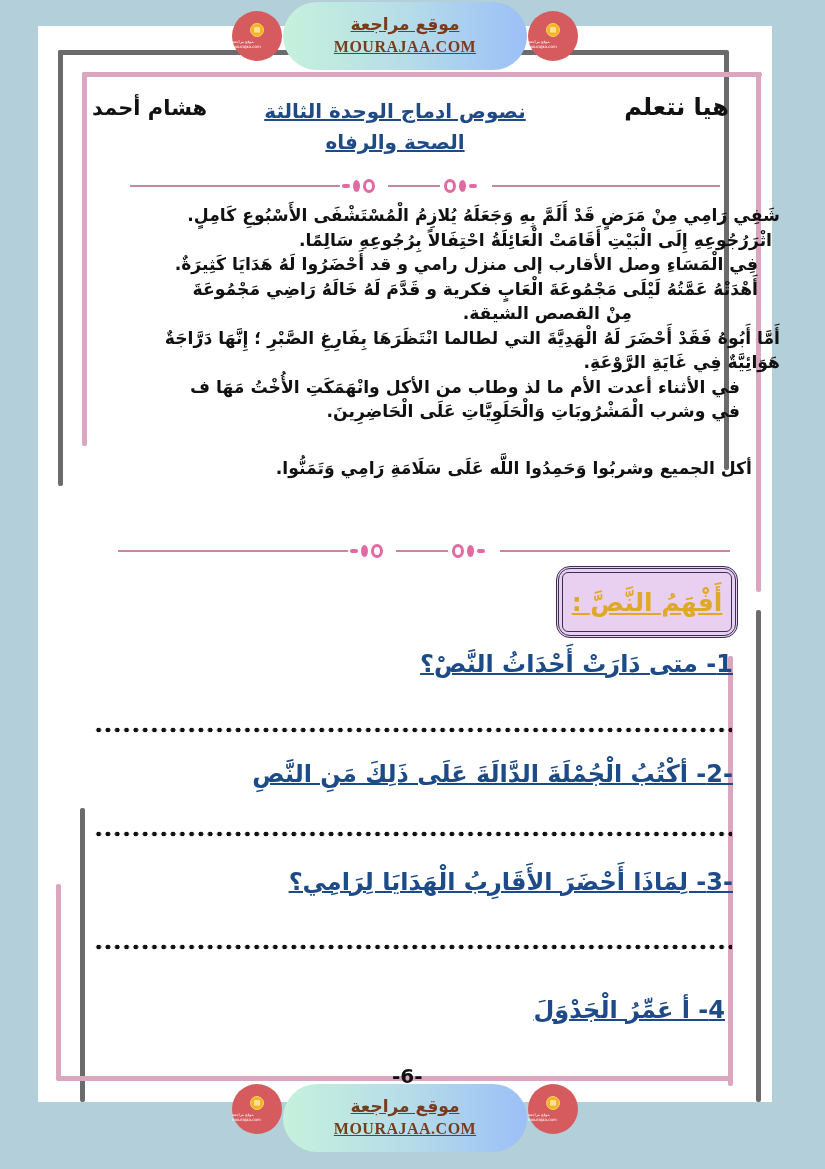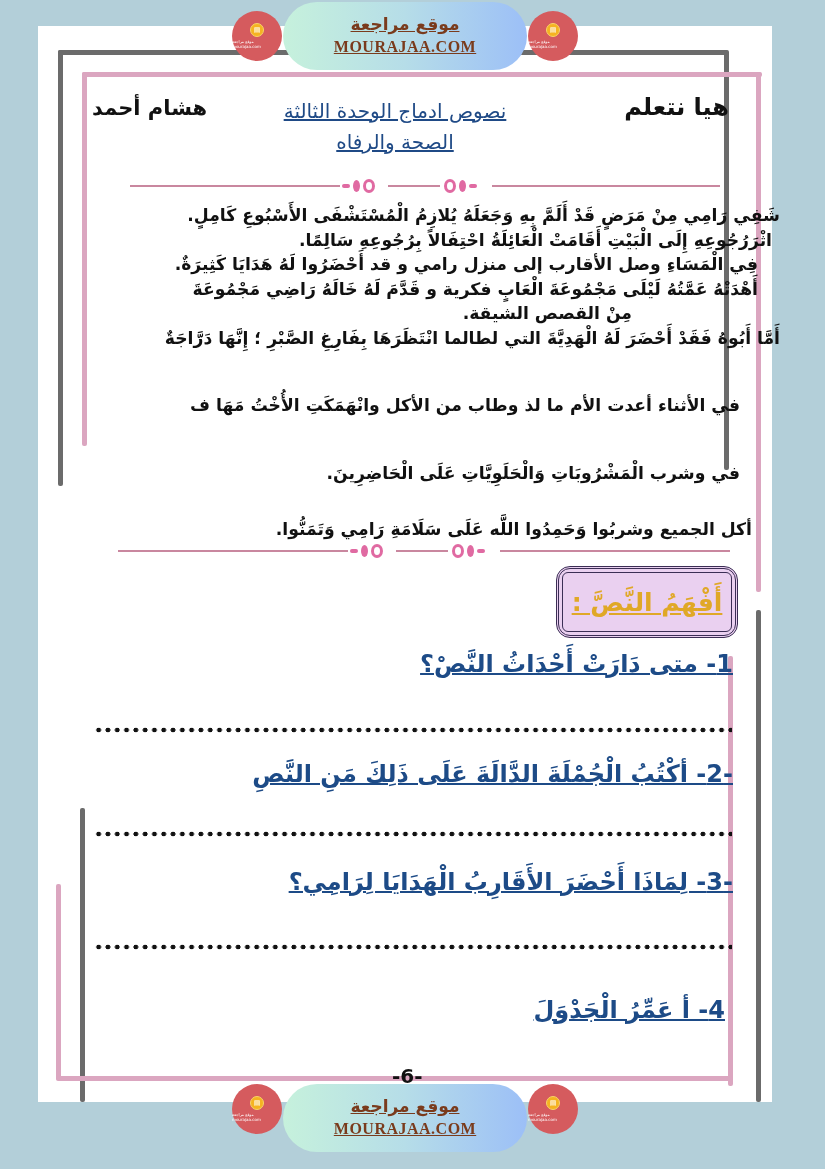--- a/index.html
+++ b/index.html
@@ -27,21 +27,21 @@
       font-family: "DejaVu Sans", sans-serif; font-weight: bold;
       font-size: 21px; color: #111;
     }
     .hdr-right {
       position: absolute; right: 96px; top: 93px;
       font-weight: bold; font-size: 24px; color: #111;
     }
     .hdr-title {
       position: absolute; left: 230px; top: 96px; width: 330px;
       text-align: center;
-      font-weight: normal; font-size: 20px; color: #1f4a86;
+      font-weight: bold; font-size: 20px; color: #1f4a86;
       text-decoration: underline; text-decoration-thickness: 2px;
       line-height: 1.55;
     }
 
     
     .divider { position: absolute; height: 16px; }
     .divider .line { position: absolute; top: 7px; height: 2px; background: #c9879f; }
     .divider .orn {
       position: absolute; top: 0; height: 16px;
       display: flex; align-items: center; gap: 3px;
@@ -55,21 +55,21 @@
 
     
     .story {
       position: absolute; left: 90px; top: 203px; width: 690px;
       direction: rtl; text-align: right;
       font-weight: bold; font-size: 17.2px; line-height: 24.5px; color: #111;
     }
     .story .ln { display: block; white-space: nowrap; }
     .story .i1 { padding-right: 8px; }
     .story .i2 { padding-right: 22px; }
-    .story .i4 { padding-right: 40px; margin-top: 43px; }
+    .story .i4 { padding-right: 40px; }
     .story .i5 { padding-right: 28px; margin-top: 32px; }
 
     
     .section-box {
       position: absolute; left: 556px; top: 566px;
       width: 182px; height: 72px;
       border: 3px double #3b2e55;
       border-radius: 14px;
       background: #ead0f0;
       padding: 3px;
@@ -169,20 +169,21 @@
   <div class="line" style="left:362px; width:228px;"></div>
 </div>
 
 <div class="story">
   <span class="ln">شَفِي رَامِي مِنْ مَرَضٍ قَدْ أَلَمَّ بِهِ وَجَعَلَهُ يُلازِمُ الْمُسْتَشْفَى الأَسْبُوعِ كَامِلٍ.</span>
   <span class="ln i1">اثْرَرُجُوعِهِ إِلَى الْبَيْتِ أَقَامَتْ الْعَائِلَةُ احْتِفَالاً بِرُجُوعِهِ سَالِمًا.</span>
   <span class="ln i2">فِي الْمَسَاءِ وصل الأقارب إلى منزل رامي و قد أَحْضَرُوا لَهُ هَدَايَا كَثِيرَةٌ.</span>
   <span class="ln i2">أَهْدَتْهُ عَمَّتُهُ لَيْلَى مَجْمُوعَةَ الْعَابٍ فكرية و قَدَّمَ لَهُ خَالَهُ رَاضِي مَجْمُوعَةَ</span>
   <span class="ln" style="padding-right:148px;">مِنْ القصص الشيقة.</span>
   <span class="ln">أَمَّا أَبُوهُ فَقَدْ أَحْضَرَ لَهُ الْهَدِيَّةَ التي لطالما انْتَظَرَهَا بِفَارِغِ الصَّبْرِ ؛ إِنَّهَا دَرَّاجَةٌ</span>
+  <span class="ln">هَوَائِيَّةٌ فِي غَايَةِ الرَّوْعَةِ.</span>
   <span class="ln i4">في الأثناء أعدت الأم ما لذ وطاب من الأكل وانْهَمَكَتِ الأُخْتُ مَهَا ف</span>
   <span class="ln i4">في وشرب الْمَشْرُوبَاتِ وَالْحَلَوِيَّاتِ عَلَى الْحَاضِرِينَ.</span>
   <span class="ln i5">أكل الجميع وشربُوا وَحَمِدُوا اللَّه عَلَى سَلَامَةِ رَامِي وَتَمَنُّوا.</span>
 </div>
 
 <div class="divider" style="left:118px; top:543px; width:612px;">
   <div class="line" style="left:0; width:230px;"></div>
   <div class="orn" style="left:232px;">
     <span class="dot"></span>
       <span class="lobe"></span>

